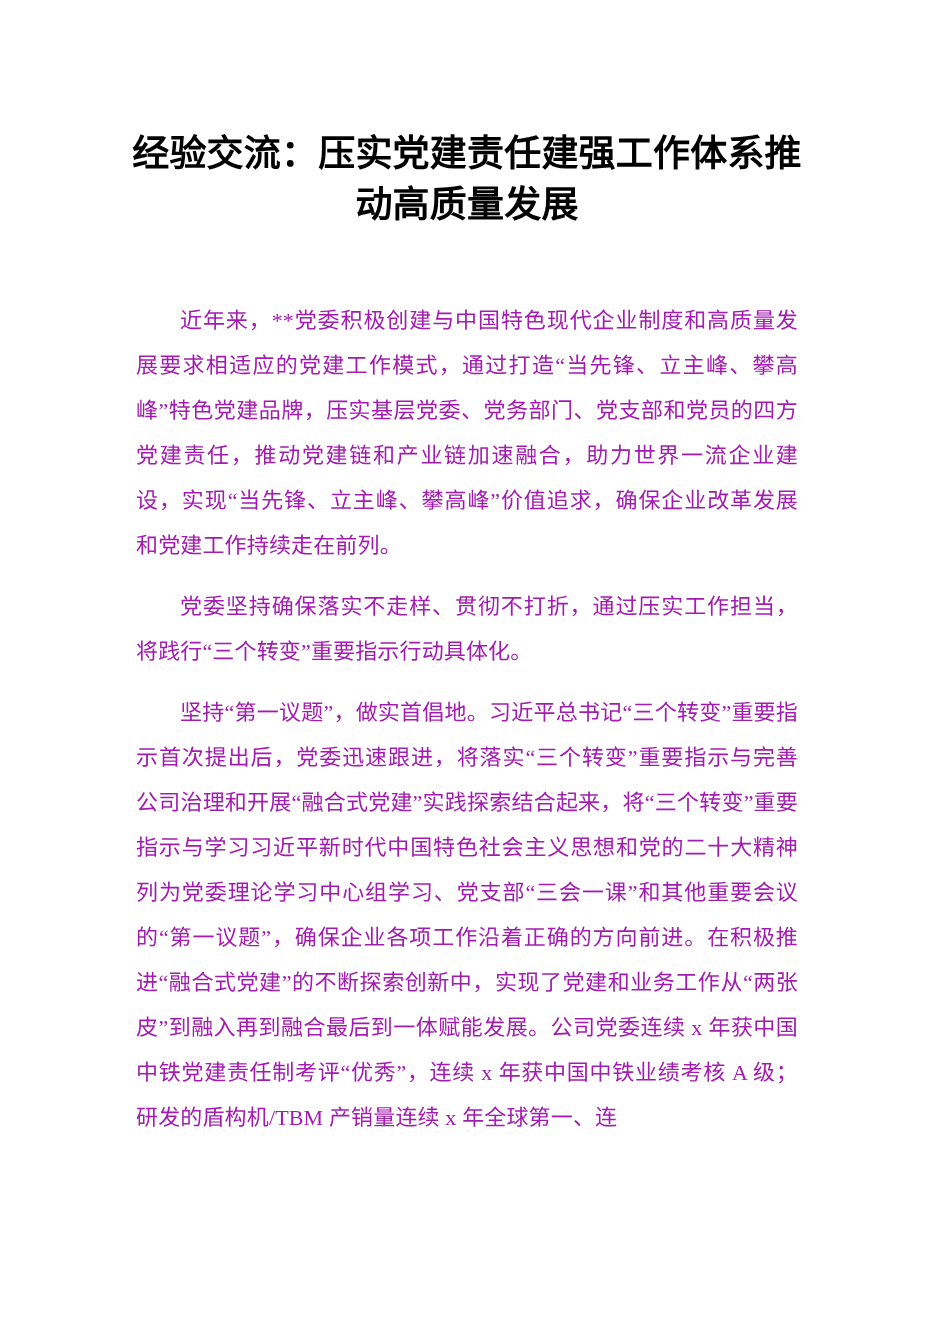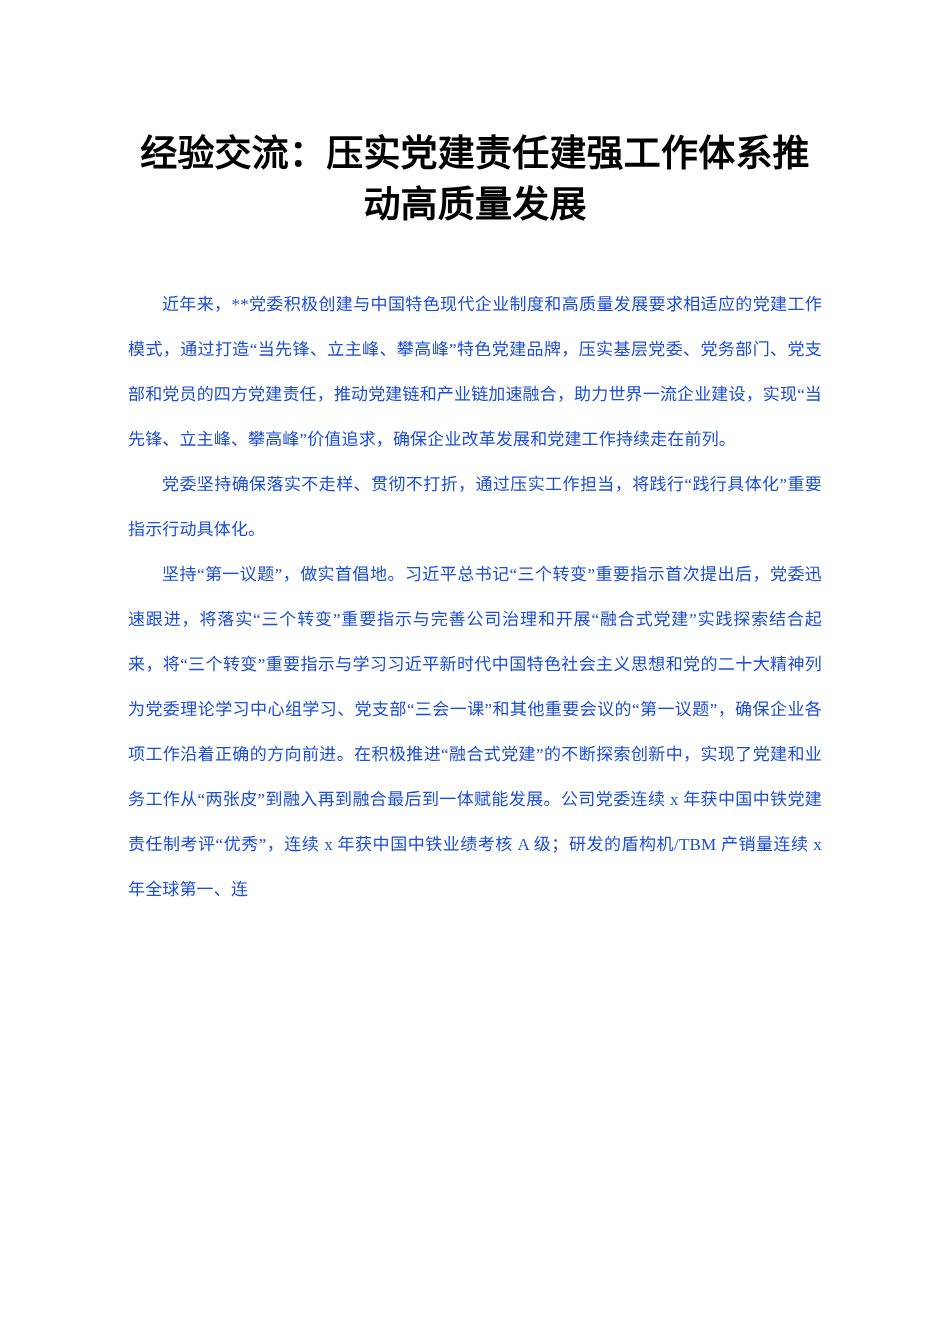--- a/index.html
+++ b/index.html
@@ -17,21 +17,21 @@
     margin: 0 auto;
     overflow: hidden;
     box-sizing: border-box;
     font-family: "Liberation Serif", "DejaVu Serif", serif;
     color: #000000;
     -webkit-font-smoothing: antialiased;
   }
 
   .content {
     position: absolute;
-    left: 128px;
+    left: 120px;
     top: 0;
     width: 694px;
   }
 
   
   .doc-title {
     margin: 0;
     padding-top: 128px;
     font-family: "Liberation Serif", "DejaVu Serif", serif;
     font-weight: 700;
@@ -51,45 +51,45 @@
     font-weight: 700;
     font-size: 24px;
     line-height: 45px;
     letter-spacing: 0.3px;
     color: #000000;
     text-align: left;
   }
 
   
   .body-para {
-    margin: 0;
+    margin: 16px;
     text-indent: 2em;
     font-family: "Liberation Serif", "DejaVu Serif", serif;
-    font-size: 17px;
+    font-size: 22px;
     line-height: 45px;
     letter-spacing: 0.15px;
     text-align: justify;
     text-justify: inter-ideograph;
-    color: #1d4ed8;
+    color: #a21caf;
     word-break: break-all;
   }
 
   .body-para:first-of-type {
     padding-top: 52px;
   }
 </style>
 </head>
 <body>
 
 <div class="page">
   <div class="content">
 
     <h1 class="doc-title">经验交流：压实党建责任建强工作体系推动高质量发展</h1>
 
     <p class="body-para">近年来，**党委积极创建与中国特色现代企业制度和高质量发展要求相适应的党建工作模式，通过打造“当先锋、立主峰、攀高峰”特色党建品牌，压实基层党委、党务部门、党支部和党员的四方党建责任，推动党建链和产业链加速融合，助力世界一流企业建设，实现“当先锋、立主峰、攀高峰”价值追求，确保企业改革发展和党建工作持续走在前列。</p>
 
 
-    <p class="body-para">党委坚持确保落实不走样、贯彻不打折，通过压实工作担当，将践行“践行具体化”重要指示行动具体化。</p>
+    <p class="body-para">党委坚持确保落实不走样、贯彻不打折，通过压实工作担当，将践行“三个转变”重要指示行动具体化。</p>
 
     <p class="body-para">坚持“第一议题”，做实首倡地。习近平总书记“三个转变”重要指示首次提出后，党委迅速跟进，将落实“三个转变”重要指示与完善公司治理和开展“融合式党建”实践探索结合起来，将“三个转变”重要指示与学习习近平新时代中国特色社会主义思想和党的二十大精神列为党委理论学习中心组学习、党支部“三会一课”和其他重要会议的“第一议题”，确保企业各项工作沿着正确的方向前进。在积极推进“融合式党建”的不断探索创新中，实现了党建和业务工作从“两张皮”到融入再到融合最后到一体赋能发展。公司党委连续 x 年获中国中铁党建责任制考评“优秀”，连续 x 年获中国中铁业绩考核 A 级；研发的盾构机/TBM 产销量连续 x 年全球第一、连</p>
 
   </div>
 </div>
 
 </body></html>

